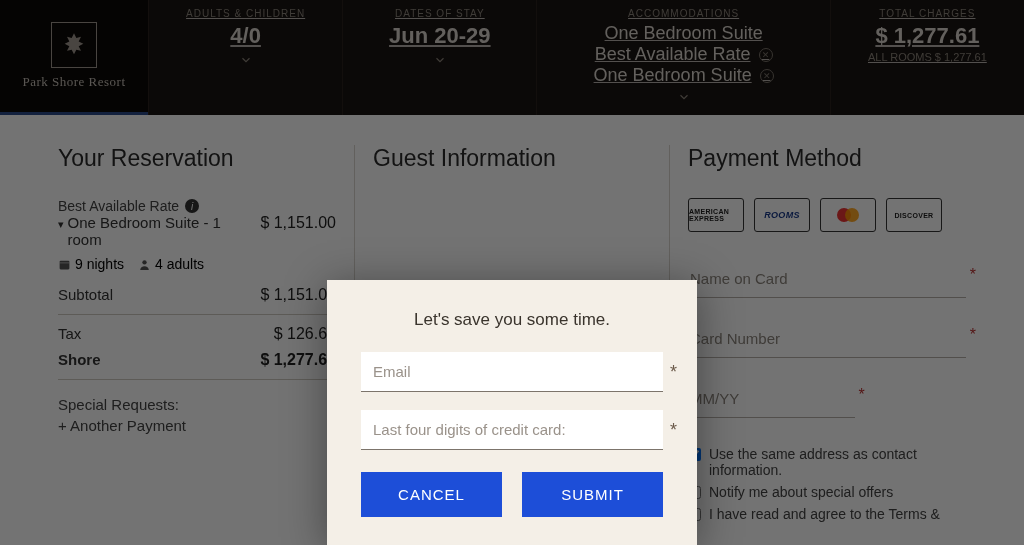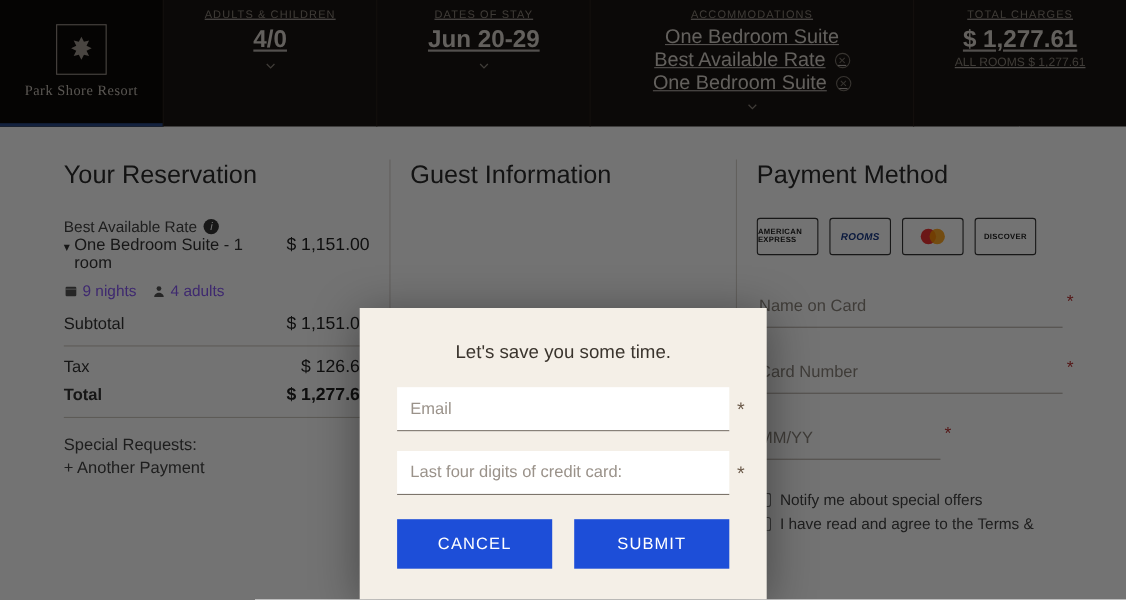--- a/index.html
+++ b/index.html
@@ -48,21 +48,21 @@
   h2 { font-size: 23px; font-weight: 400; color:#2b2b2b; margin-bottom: 26px; }
 
   
   .res-rate { font-size:14px; color:#444; display:flex; align-items:center; gap:6px; }
   .info-icon { width:14px; height:14px; background:#333; border-radius:50%; color:#fff;
                font-size:10px; font-style:italic; display:flex; align-items:center; justify-content:center; }
   .res-room-row { display:flex; justify-content:space-between; align-items:flex-start; }
   .res-room-name { font-size:15px; color:#333; display:flex; align-items:flex-start; gap:4px; max-width:180px;}
   .res-room-name .chev { font-size:11px; margin-top:4px; }
   .price { font-size:16px; color:#222; }
-  .res-meta { display:flex; gap:14px; font-size:14px; color:#8b5cf6; margin:8px 0 10px; }
+  .res-meta { display:flex; gap:14px; font-size:14px; color:#000000; margin:8px 0 10px; }
   .res-meta span { display:flex; align-items:center; gap:4px; }
   .res-meta svg { width:13px; height:13px; fill:#555; }
   .res-line { display:flex; justify-content:space-between; font-size:15px; color:#333; padding:4px 0;}
   .res-sep { border-top:1px solid #cfc9c2; margin:6px 0; }
   .res-total .price, .res-total span { font-weight:700; }
   .special { font-size:15px; color:#444; margin-top:16px; }
   .special .add { margin-top:4px; cursor:pointer; }
 
   
   .field {
@@ -204,21 +204,21 @@
       <div class="res-line">
         <span>Subtotal</span>
         <span class="price">$ 1,151.00</span>
       </div>
       <div class="res-sep"></div>
       <div class="res-line">
         <span>Tax</span>
         <span class="price">$ 126.61</span>
       </div>
       <div class="res-line res-total">
-        <span>Total</span>
+        <span>Shore</span>
         <span class="price">$ 1,277.61</span>
       </div>
       <div class="res-sep"></div>
       <div class="special">
         <div>Special Requests:</div>
         <div class="add">+ Another Payment</div>
       </div>
     </div>
 
     <div class="col">
@@ -253,20 +253,24 @@
       </div>
       <div class="field-wrap">
         <input class="field" placeholder="Card Number" style="">
         <span class="req">*</span>
       </div>
       <div class="field-wrap" style="width:60%;">
         <input class="field" placeholder="MM/YY" style="">
         <span class="req">*</span>
       </div>
       <label class="chk-row">
+        <input type="checkbox" checked="" style="">
+        <span>Use the same address as contact information.</span>
+      </label>
+      <label class="chk-row">
         <input type="checkbox" style="">
         <span>Notify me about special offers</span>
       </label>
       <label class="chk-row">
         <input type="checkbox" style="">
         <span>I have read and agree to the Terms &amp;</span>
       </label>
     </div>
   </div>
 

